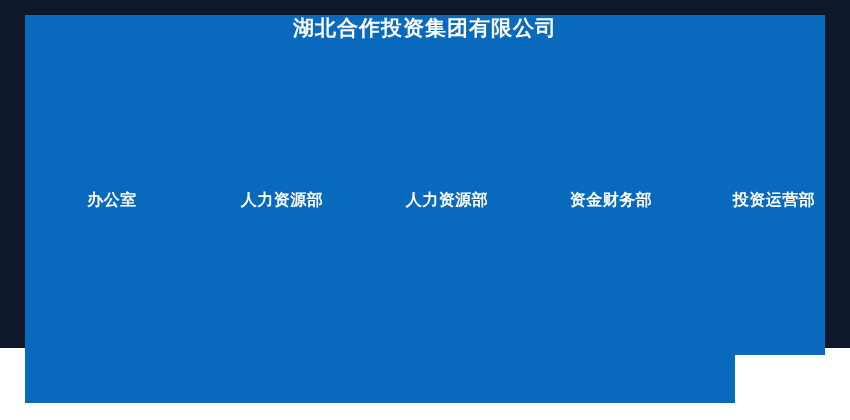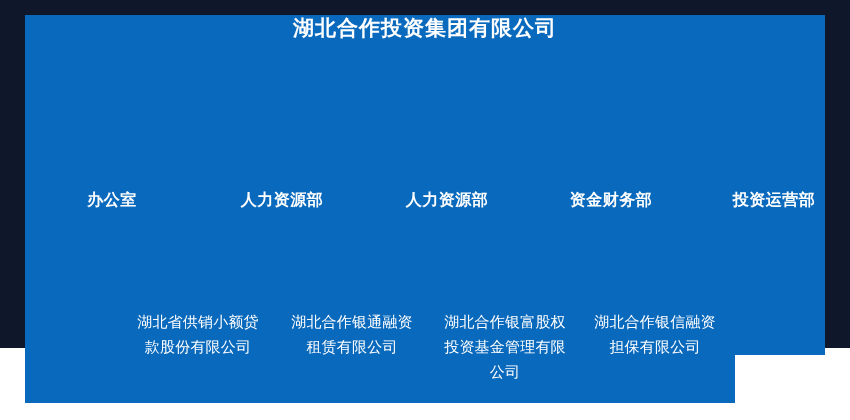--- a/index.html
+++ b/index.html
@@ -107,20 +107,14 @@
   <div class="chart-title">湖北合作投资集团有限公司</div>
 
   <div class="dept-row">
     <div class="dept-node d0">办公室</div>
     <div class="dept-node d1">人力资源部</div>
     <div class="dept-node d2">人力资源部</div>
     <div class="dept-node d3">资金财务部</div>
     <div class="dept-node d4">投资运营部</div>
   </div>
 
-  <div class="sub-row">
-    <div class="sub-node s0">湖北省供销小额贷款股份有限公司</div>
-    <div class="sub-node s1">湖北合作银通融资租赁有限公司</div>
-    <div class="sub-node s2">湖北合作银富股权投资基金管理有限公司</div>
-    <div class="sub-node s3">湖北合作银信融资担保有限公司</div>
-  </div>
 
 </div>
 
 </body></html>

